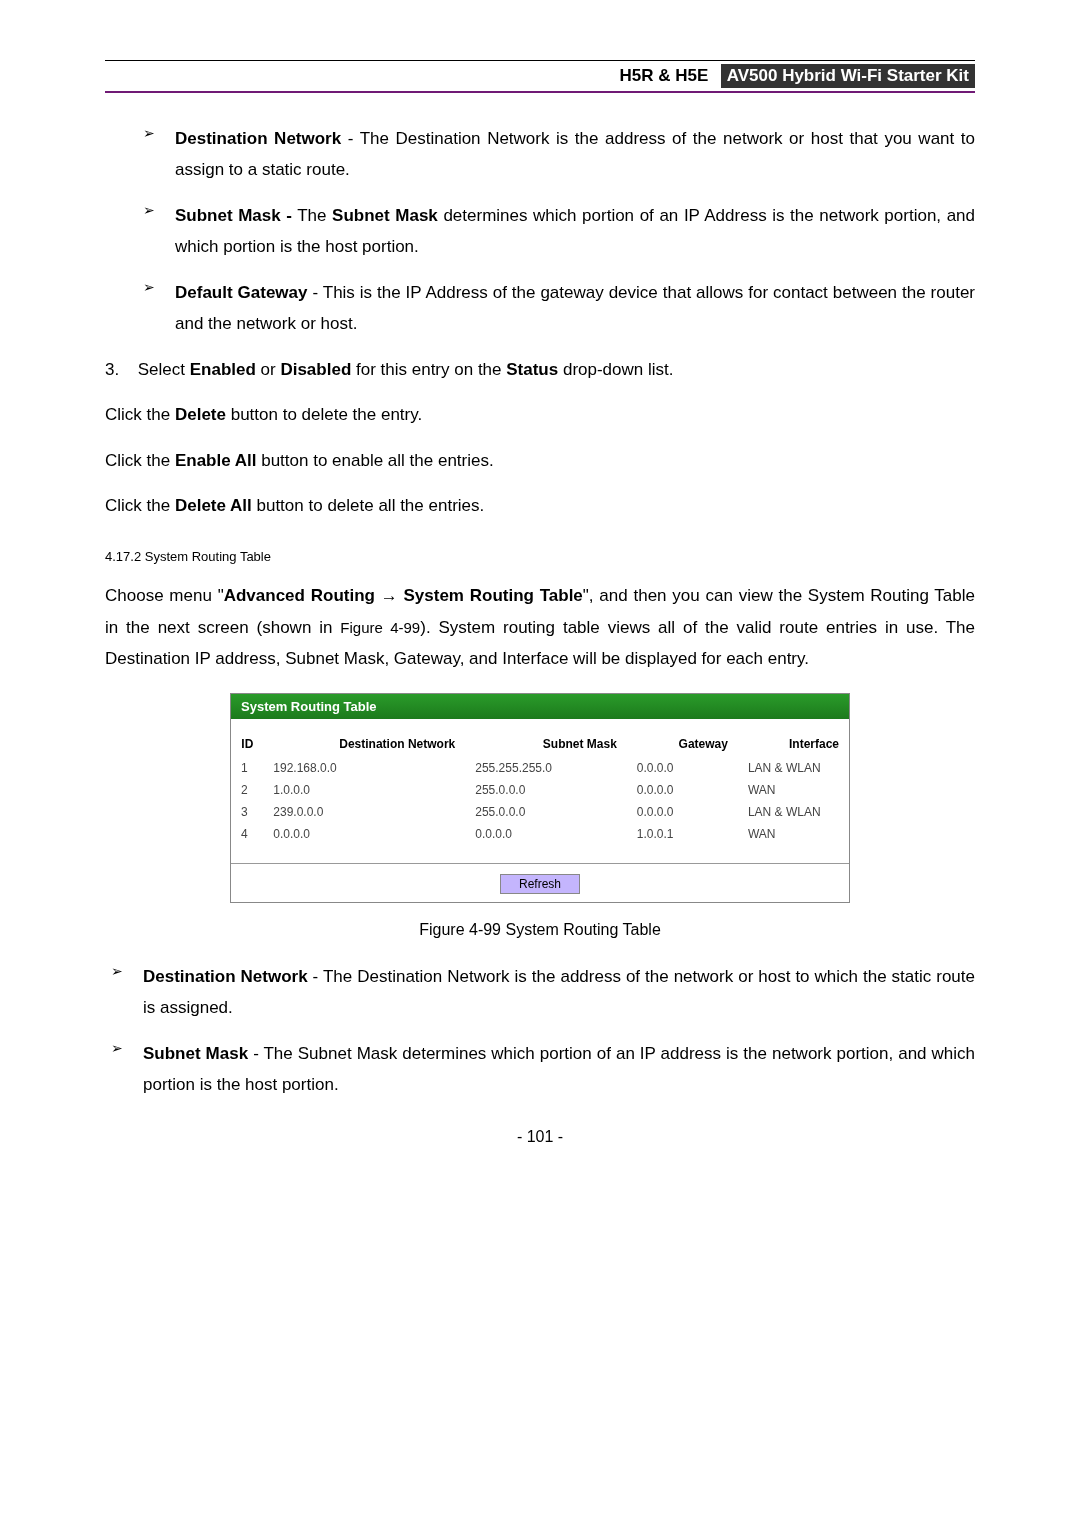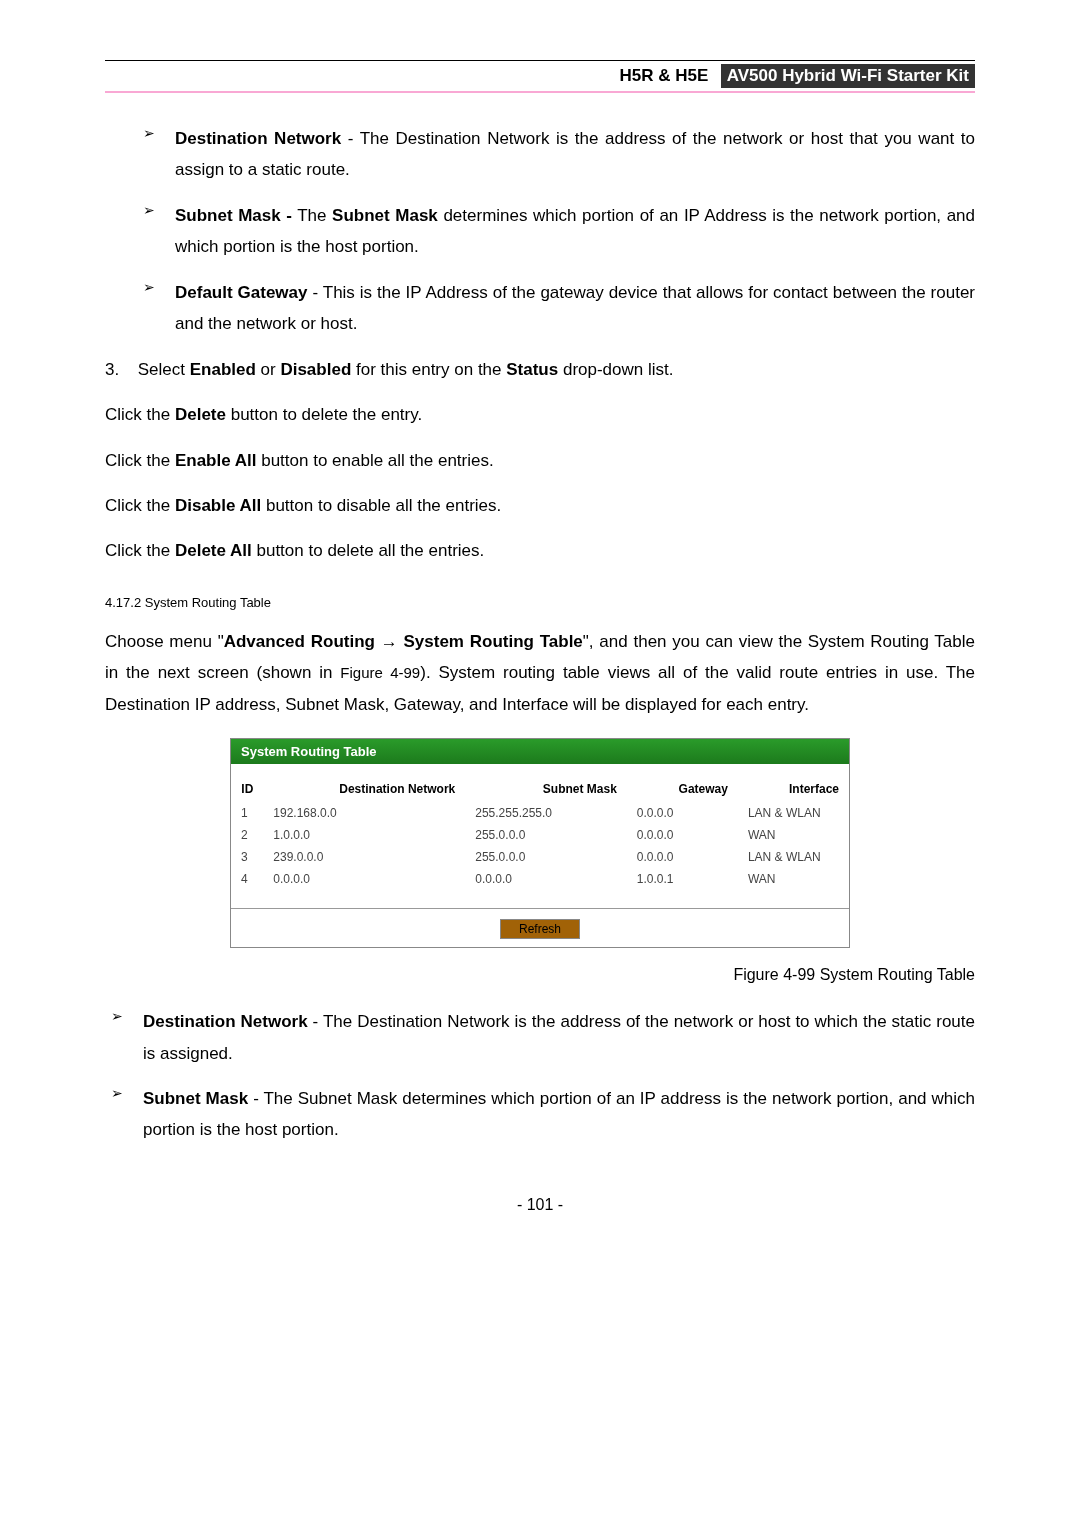--- a/index.html
+++ b/index.html
@@ -12,21 +12,21 @@
     width: 1080px;
   }
   .page {
     width: 1080px;
     min-height: 1527px;
     padding: 60px 105px 50px 105px;
     position: relative;
   }
   .header-line {
     border-top: 1px solid #000;
-    border-bottom: 2px solid #f9a8d4;
+    border-bottom: 2px solid #701a75;
     padding: 3px 0;
     text-align: right;
     margin-bottom: 30px;
   }
   .header-line .product {
     font-weight: bold;
     font-size: 17px;
   }
   .header-box {
     display: inline-block;
@@ -120,45 +120,45 @@
     text-align: center;
     padding: 10px 0 8px 0;
     border-top: 1px solid #999;
     margin-top: 8px;
   }
   .routing-btn {
     display: inline-block;
     border: 1px solid #888;
     padding: 2px 18px;
     font-size: 12px;
-    background: #a16207;
+    background: #c4b5fd;
     cursor: pointer;
   }
   .fig-caption {
-    text-align: right;
+    text-align: center;
     font-size: 16px;
     margin: 18px 0 22px 0;
   }
   .list-bottom {
     margin-left: 38px;
   }
   .list-bottom .item {
     position: relative;
     margin-bottom: 14px;
   }
   .list-bottom .arrow {
     position: absolute;
     left: -32px;
     top: 2px;
     font-size: 14px;
   }
   .footer {
     text-align: center;
     font-size: 16px;
-    margin-top: 50px;
+    margin-top: 28px;
   }
 </style>
 </head>
 <body>
 
 <div class="page">
 
   <div class="header-line">
     <span class="product">H5R &amp; H5E</span>
     <span class="header-box">AV500 Hybrid Wi-Fi Starter Kit</span>
@@ -186,21 +186,20 @@
   </div>
 
   <div class="numlist">
     <span class="num">3.</span>
     <span>Select </span><span class="bold">Enabled</span><span> or </span><span class="bold">Disabled</span><span> for this entry on the </span><span class="bold">Status</span><span> drop-down list.</span>
   </div>
 
 
   <p><span>Click the </span><span class="bold">Delete</span><span> button to delete the entry.</span></p>
   <p><span>Click the </span><span class="bold">Enable All</span><span> button to enable all the entries.</span></p>
-  <p><span>Click the </span><span class="bold">Disable All</span><span> button to disable all the entries.</span></p>
   <p><span>Click the </span><span class="bold">Delete All</span><span> button to delete all the entries.</span></p>
 
 
   <h3 class="subhead">4.17.2  System Routing Table</h3>
 
   <p>
     <span>Choose menu "</span><span class="bold">Advanced Routing</span><span> → </span><span class="bold">System Routing Table</span><span>", and then you can view the System Routing Table in the next screen (shown in </span><span style="font-size:15px">Figure 4-99</span><span>). System routing table views all of the valid route entries in use. The Destination IP address, Subnet Mask, Gateway, and Interface will be displayed for each entry.</span>
   </p>
 
   <div class="fig-wrapper">

